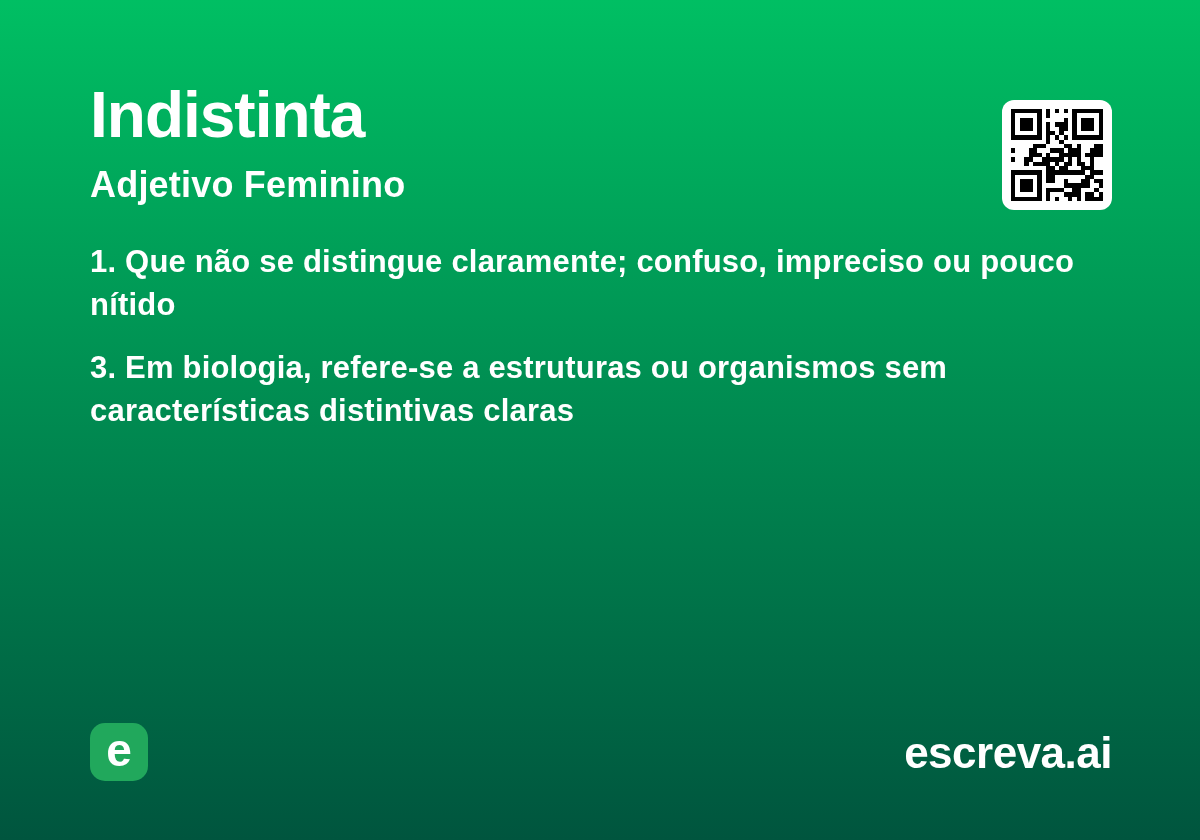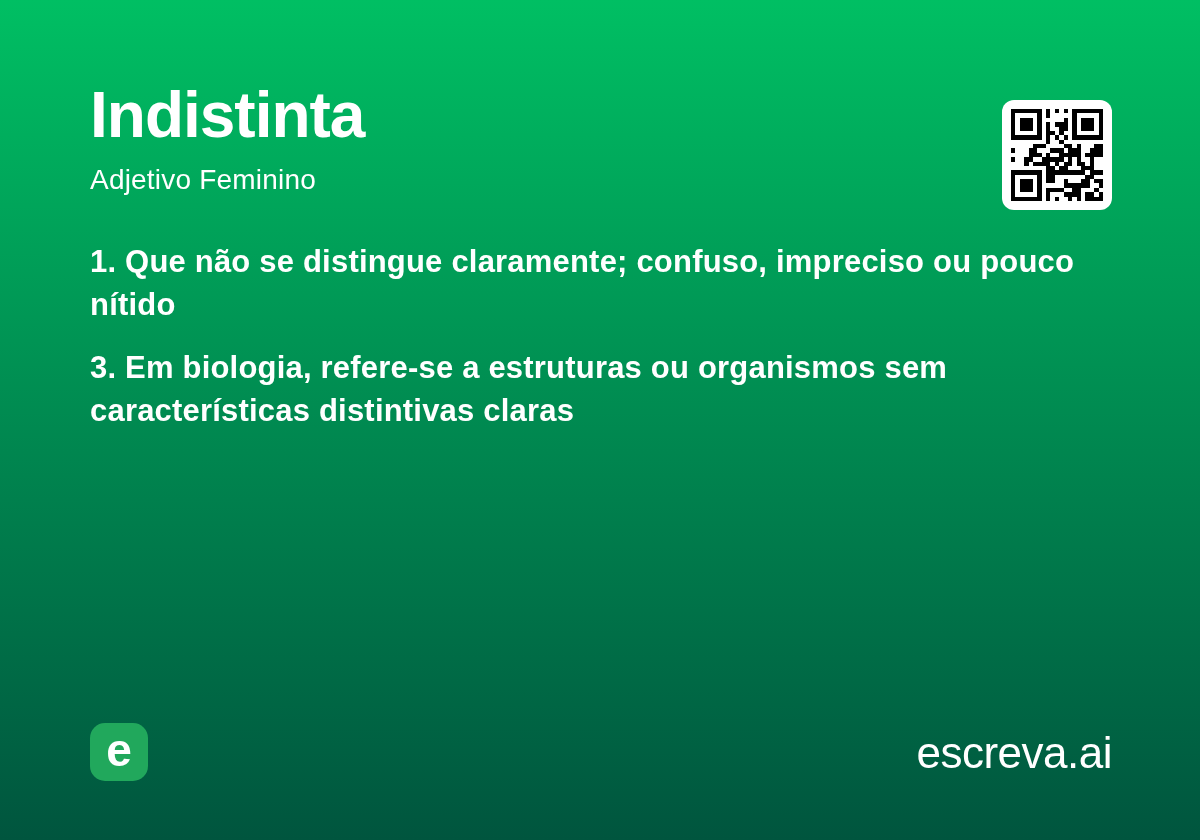--- a/index.html
+++ b/index.html
@@ -27,22 +27,22 @@
     left:90px;top:80px;
   }
   .title{
     font-size:64px;
     font-weight:700;
     letter-spacing:-1px;
     line-height:1.1;
   }
   .subtitle{
     margin-top:14px;
-    font-size:28px;
-    font-weight:400;
+    font-size:36px;
+    font-weight:700;
     letter-spacing:0.2px;
   }
   .qr-box{
     position:absolute;
     top:100px;right:88px;
     width:110px;height:110px;
     background:var(--qr_bg);
     border-radius:12px;
     padding:9px;
   }
@@ -84,21 +84,21 @@
     color:var(--text_white);
     font-size:46px;
     font-weight:700;
     line-height:1;
     transform:translateY(-2px);
   }
   .brand-name{
     position:absolute;
     right:88px;bottom:4px;
     font-size:44px;
-    font-weight:400;
+    font-weight:700;
     letter-spacing:-0.5px;
     color:var(--text_white);
   }
 </style>
 </head>
 <body>
 
 <div class="card">
 
   <div class="header">

